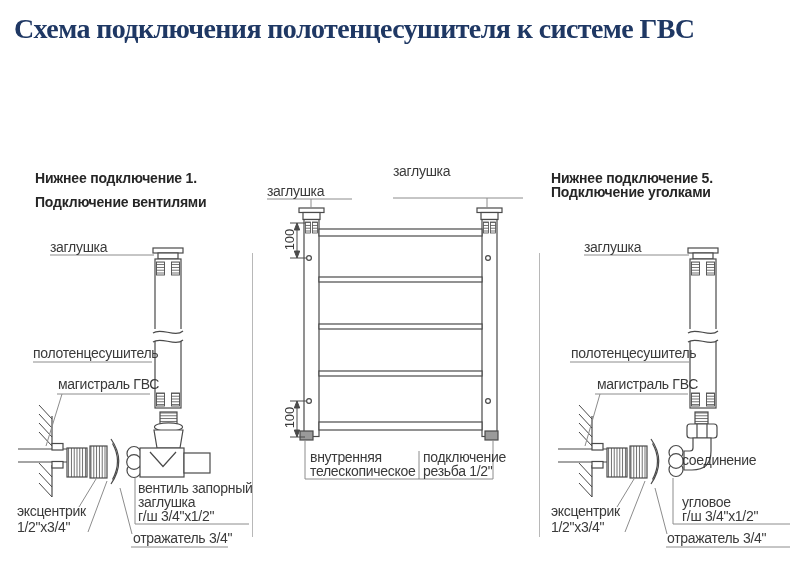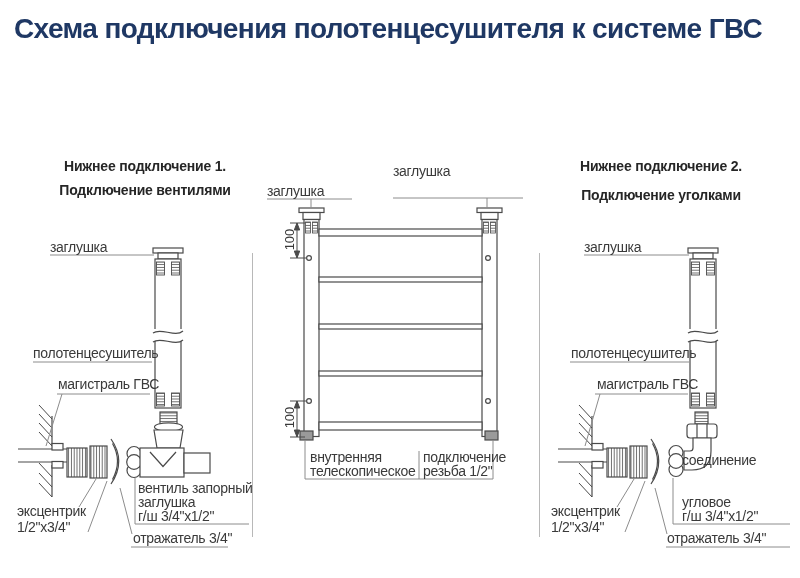--- a/index.html
+++ b/index.html
@@ -1,21 +1,21 @@
 <!DOCTYPE html>
 <html><head>
 <meta charset="utf-8">
 <style>
   html,body{margin:0;padding:0;background:#fff;}
   .stage{position:relative;width:800px;height:578px;background:#ffffff;
          font-family:"Liberation Sans",sans-serif;overflow:hidden;}
   .title{position:absolute;left:14px;top:14px;font-size:28px;font-weight:bold;
-         letter-spacing:-0.6px;white-space:nowrap;color:#1f3864;line-height:1.1;}
-  .hdr{position:absolute;width:220px;text-align:center;font-size:14px;font-weight:bold;
-       color:#262626;letter-spacing:-0.2px;white-space:nowrap;line-height:1;}
+         letter-spacing:-0.6px;white-space:nowrap;color:#1f3864;line-height:1.1;font-family:Liberation Serif, serif;}
+  .hdr{position:absolute;width:220px;text-align:left;font-size:14px;font-weight:bold;
+       color:#262626;letter-spacing:-0.2px;white-space:nowrap;line-height:1;margin-top:12px;}
   .lbl{position:absolute;font-size:14px;color:#3a3a3a;letter-spacing:-0.3px;
        white-space:nowrap;line-height:1;}
   .dim{position:absolute;width:30px;text-align:center;font-size:13px;color:#3a3a3a;
        transform:rotate(-90deg);line-height:1;}
   svg.cv{position:absolute;left:0;top:0;}
 </style>
 </head>
 <body>
 
 <div class="stage">
@@ -186,22 +186,22 @@
 
   <div class="lbl" style="left:267px;top:184px">заглушка</div>
   <div class="lbl" style="left:393px;top:164px">заглушка</div>
   <div class="dim" style="left:274px;top:233px">100</div>
   <div class="dim" style="left:274px;top:411px">100</div>
   <div class="lbl" style="left:310px;top:450px">внутренняя</div>
   <div class="lbl" style="left:310px;top:464px">телескопическое</div>
   <div class="lbl" style="left:423px;top:450px">подключение</div>
   <div class="lbl" style="left:423px;top:464px">резьба 1/2"</div>
 
-  <div class="hdr" style="left:551px;top:159px">Нижнее подключение 2.</div>
-  <div class="hdr" style="left:551px;top:188px">Подключение уголками</div>
+  <div class="hdr" style="left:551px;top:159px">Нижнее подключение 5.</div>
+  <div class="hdr" style="left:551px;top:173px">Подключение уголками</div>
   <div class="lbl" style="left:584px;top:240px">заглушка</div>
   <div class="lbl" style="left:571px;top:346px">полотенцесушитель</div>
   <div class="lbl" style="left:597px;top:377px">магистраль ГВС</div>
   <div class="lbl" style="left:551px;top:504px">эксцентрик</div>
   <div class="lbl" style="left:551px;top:520px">1/2"x3/4"</div>
   <div class="lbl" style="left:682px;top:453px">соединение</div>
   <div class="lbl" style="left:682px;top:495px">угловое</div>
   <div class="lbl" style="left:682px;top:509px">г/ш 3/4"x1/2"</div>
   <div class="lbl" style="left:667px;top:531px">отражатель 3/4"</div>
 

